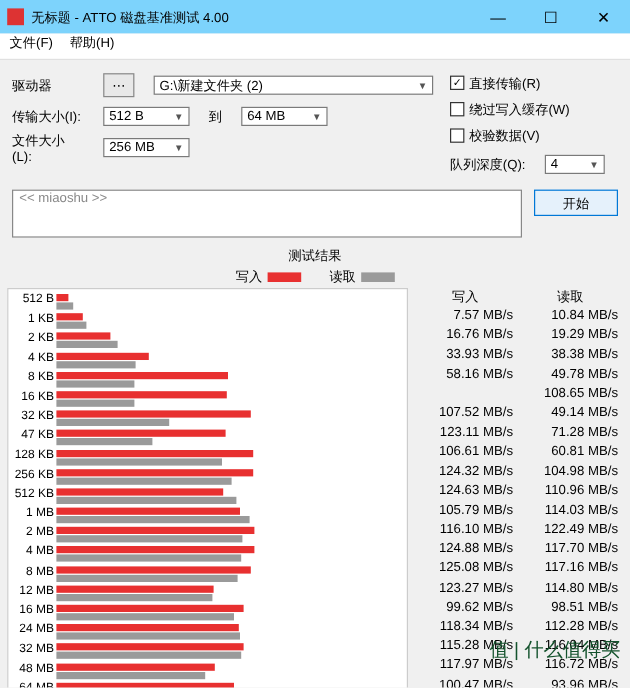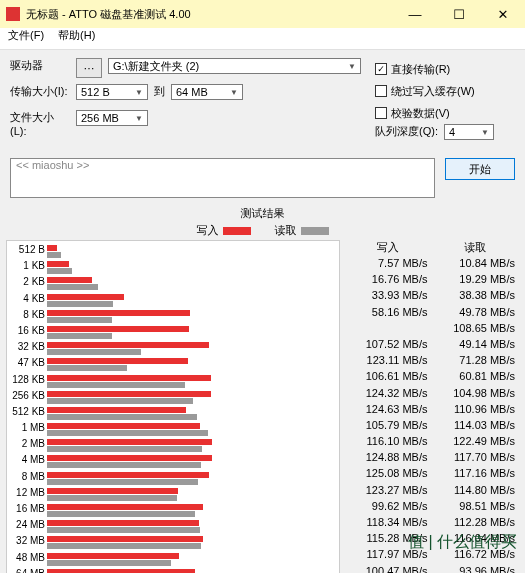--- a/index.html
+++ b/index.html
@@ -1,25 +1,25 @@
 <!DOCTYPE html>
 <html><head>
 <meta charset="utf-8">
 <style>
 *{box-sizing:border-box;margin:0;padding:0;font-family:"Microsoft YaHei","Segoe UI",sans-serif;font-size:11px;color:#000}
 body{background:#f0f0f0;width:525px;height:573px;overflow:hidden}
-.titlebar{height:28px;background:#fef9c3;display:flex;align-items:center;padding:0 0 0 6px}
+.titlebar{height:28px;background:#7dd3fc;display:flex;align-items:center;padding:0 0 0 6px}
 .titlebar .icon{width:14px;height:14px;background:#d33;margin-right:6px}
 .titlebar .title{flex:1}
 .titlebar .btn{width:44px;height:28px;display:flex;align-items:center;justify-content:center;font-size:13px}
 .menubar{height:22px;background:#fff;display:flex;align-items:flex-start;padding:0 8px;gap:14px;border-bottom:1px solid #e0e0e0}
 .form{padding:8px 10px;display:flex;gap:14px}
 .form-left{flex:1}
 .form-right{width:140px}
-.row{display:flex;height:26px;gap:6px}
+.row{display:flex;align-items:center;height:26px;gap:16px}
 .lbl{width:60px}
 .drivebtn{width:26px;height:20px;border:1px solid #888;background:#e8e8e8}
 select,.combo{height:16px;border:1px solid #7a7a7a;background:#fff;padding:0 4px;font-size:11px}
 .combo{display:flex;align-items:center;justify-content:space-between}
 .combo .arr{font-size:8px;color:#555}
 .chk{display:flex;align-items:center;gap:4px;height:22px}
 .chk .box{width:12px;height:12px;border:1px solid #333;background:#fff;display:flex;align-items:center;justify-content:center;font-size:9px}
 .descrow{display:flex;gap:10px;padding:0 10px 6px;align-items:flex-start}
 .descbox{flex:1;height:40px;border:1px solid #888;background:#fff;padding:0 5px;color:#888}
 .startbtn{width:70px;height:22px;border:1px solid #0078d7;background:#e5f1fb}

